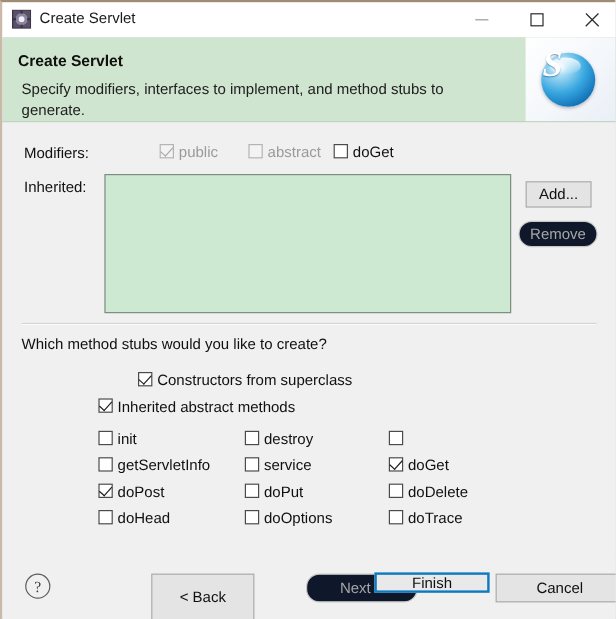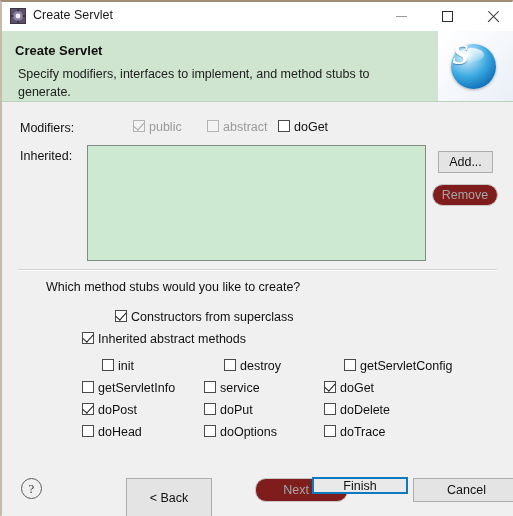--- a/index.html
+++ b/index.html
@@ -158,21 +158,21 @@
   }
 
   .lbl {
     position: absolute;
     font-size: 12.5px;
     color: #101010;
     white-space: nowrap;
   }
   .lbl-modifiers { left: 18px; top: 19px; }
   .lbl-interfaces { left: 18px; top: 47px; }
-  .lbl-question { left: 16px; top: 178px; font-size: 12.5px; margin-left: 28px; }
+  .lbl-question { left: 16px; top: 178px; font-size: 12.5px; }
 
   
   .cb {
     position: absolute;
     display: flex;
     align-items: flex-start;
     white-space: nowrap;
     font-size: 12.5px;
     color: #101010;
     padding-left: 45px;
@@ -219,21 +219,21 @@
     font-family: "Liberation Sans", sans-serif;
     font-size: 12.5px;
     color: #101010;
     display: flex;
     align-items: center;
     justify-content: center;
     padding: 0;
   }
   .btn.disabled {
     color: #a6a6a6;
-    background: #7f1d1d;
+    background: #0f172a;
     border-color: #c8c8c8;
     border-radius: 11px;
   }
   .btn-add {
     position: absolute;
     left: 436px; top: 49px;
     width: 55px; height: 22px;
   }
   .btn-remove {
     position: absolute;
@@ -250,21 +250,21 @@
     border-bottom: 1px solid #fbfbfb;
   }
 
   
   .cb-constructors { left: 35px; top: 208px; margin-left: 33px; }
   .cb-inherited    { left: 35px; top: 230px; }
 
   .cb-col1 { left: 35px; }
   .cb-col2 { left: 157px; }
   .cb-col3 { left: 277px; }
-  .cb-row1 { top: 257px; margin-left: 20px; }
+  .cb-row1 { top: 257px; }
   .cb-row2 { top: 279px; }
   .cb-row3 { top: 301px; }
   .cb-row4 { top: 323px; }
 
   
   .footer {
     position: absolute;
     left: 0; top: 460px;
     width: 511px;
     height: 54px;
@@ -375,21 +375,20 @@
     <div class="cb cb-col1 cb-row1">
       <span class="box"></span>
       <span>init</span>
     </div>
     <div class="cb cb-col2 cb-row1">
       <span class="box"></span>
       <span>destroy</span>
     </div>
     <div class="cb cb-col3 cb-row1">
       <span class="box"></span>
-      <span>getServletConfig</span>
     </div>
 
     <div class="cb cb-col1 cb-row2">
       <span class="box"></span>
       <span>getServletInfo</span>
     </div>
     <div class="cb cb-col2 cb-row2">
       <span class="box"></span>
       <span>service</span>
     </div>

